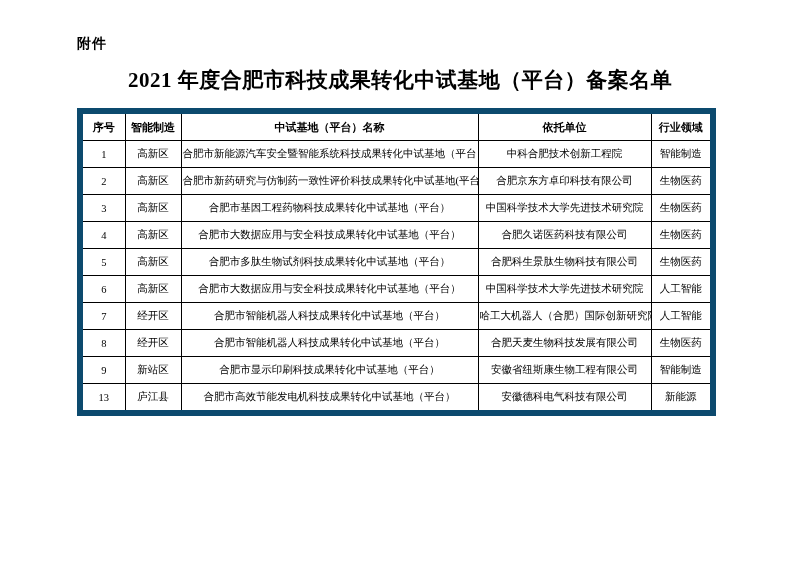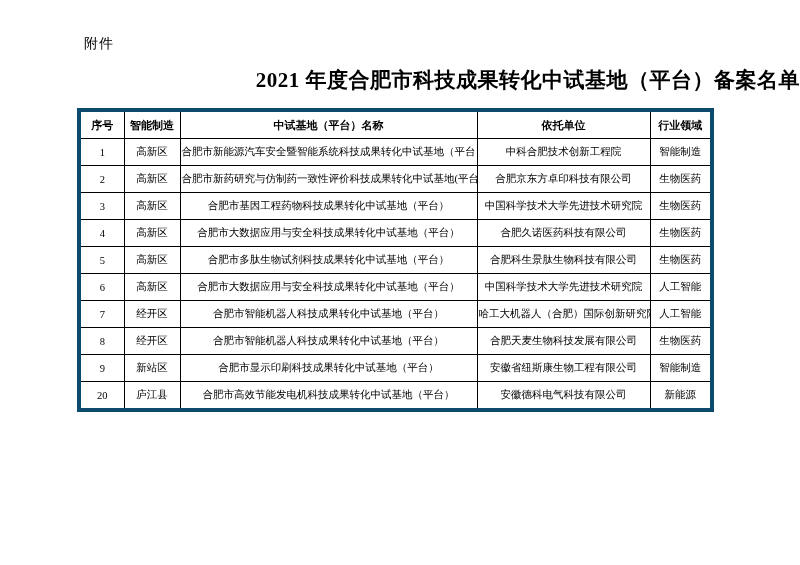--- a/index.html
+++ b/index.html
@@ -10,47 +10,47 @@
   body {
     width: 800px;
     height: 565px;
     position: relative;
     overflow: hidden;
     color: #000;
     font-family: "Liberation Serif", serif;
   }
   .attachment-label {
     position: absolute;
-    left: 84px;
+    left: 77px;
     top: 35px;
     font-size: 14px;
-    font-weight: normal;
+    font-weight: bold;
     font-family: "Liberation Sans", sans-serif;
     letter-spacing: 1px;
   }
   .doc-title {
     position: absolute;
     left: 0;
     top: 66px;
     width: 800px;
     margin: 0;
-    text-align: right;
+    text-align: center;
     font-size: 21px;
     font-weight: bold;
     letter-spacing: 0.5px;
     font-family: "Liberation Serif", serif;
   }
   table.records {
     position: absolute;
     left: 77px;
     top: 108px;
     width: 633px;
     border-collapse: collapse;
     table-layout: fixed;
-    border: 4px solid #0c4a6e;
+    border: 6px solid #0c4a6e;
   }
   table.records th,
   table.records td {
     border: 1px solid #000;
     text-align: center;
     vertical-align: middle;
     padding: 0 1px;
     white-space: nowrap;
     overflow: hidden;
   }
@@ -153,21 +153,21 @@
           <td>生物医药</td>
         </tr>
         <tr>
           <td>9</td>
           <td>新站区</td>
           <td>合肥市显示印刷科技成果转化中试基地（平台）</td>
           <td>安徽省纽斯康生物工程有限公司</td>
           <td>智能制造</td>
         </tr>
         <tr>
-          <td>20</td>
+          <td>13</td>
           <td>庐江县</td>
           <td>合肥市高效节能发电机科技成果转化中试基地（平台）</td>
           <td>安徽德科电气科技有限公司</td>
           <td>新能源</td>
         </tr>
       </tbody>
   </table>
 </div>
 
 </body></html>

